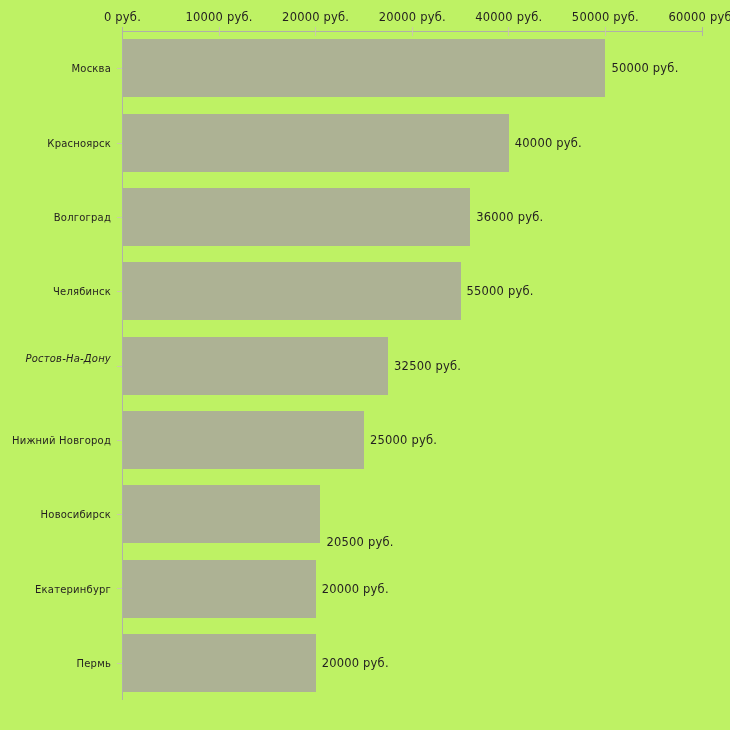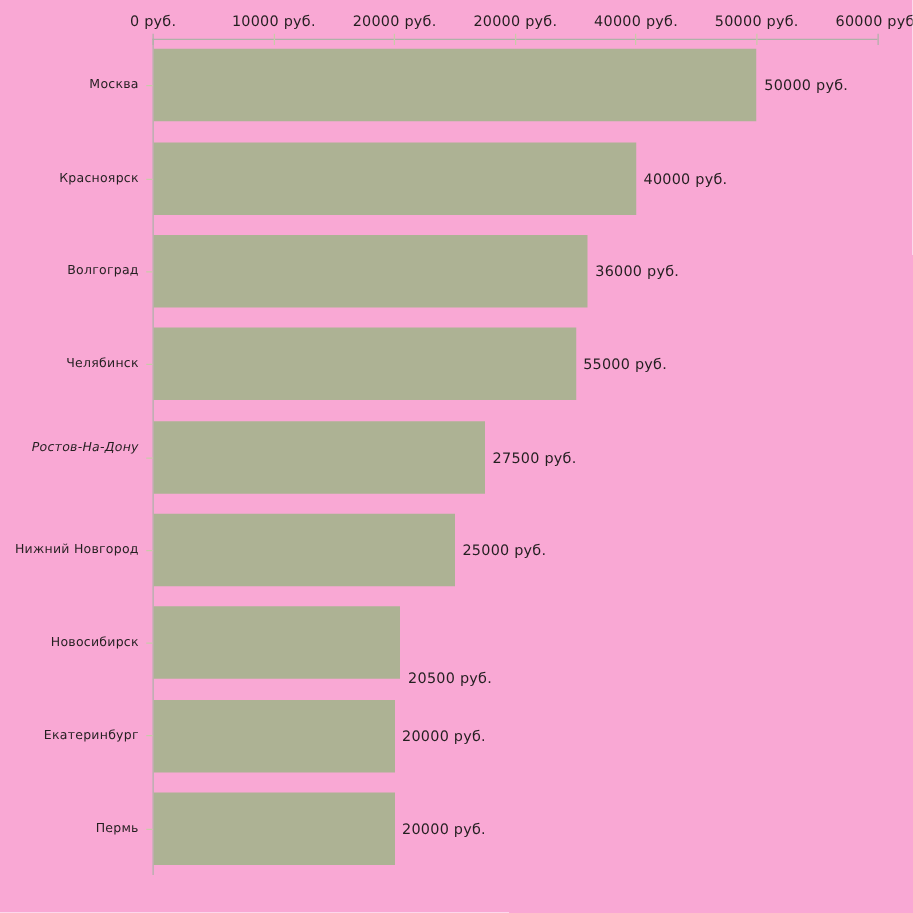--- a/index.html
+++ b/index.html
@@ -11,21 +11,21 @@
     width: 730px;
     height: 730px;
     font-family: "DejaVu Sans", sans-serif;
     overflow: hidden;
   }
 
   #chart-root {
     position: relative;
     width: 730px;
     height: 730px;
-    background: #f9a8d4;
+    background: #bef264;
   }
 
   
   .x-axis-line {
     position: absolute;
     left: 122px;
     top: 31px;
     width: 580px;
     height: 1px;
     background: #b0b0a8;
@@ -152,20 +152,20 @@
       <div class="bar" title="Нижний Новгород: 25000 руб." style="top: 410.833px; height: 58px; width: 240.958px; background: rgb(173, 178, 148);"></div>
       <div class="bar" title="Новосибирск: 20500 руб." style="top: 485.167px; height: 58px; width: 197.496px; background: rgb(173, 178, 148);"></div>
       <div class="bar" title="Екатеринбург: 20000 руб." style="top: 559.5px; height: 58px; width: 192.667px; background: rgb(173, 178, 148);"></div>
       <div class="bar" title="Пермь: 20000 руб." style="top: 633.833px; height: 58px; width: 192.667px; background: rgb(173, 178, 148);"></div>
     </div>
   <div id="values-layer">
       <div class="bar-value" style="left: 611.417px; top: 68.1667px;">50000 руб.</div>
       <div class="bar-value" style="left: 514.833px; top: 142.5px;">40000 руб.</div>
       <div class="bar-value" style="left: 476.2px; top: 216.833px;">36000 руб.</div>
       <div class="bar-value" style="left: 466.542px; top: 291.167px;">55000 руб.</div>
-      <div class="bar-value" style="left: 394.104px; top: 365.5px;">27500 руб.</div>
+      <div class="bar-value" style="left: 394.104px; top: 365.5px;">32500 руб.</div>
       <div class="bar-value" style="left: 369.958px; top: 439.833px;">25000 руб.</div>
       <div class="bar-value" style="left: 326.496px; top: 514.167px; margin-top: 28px;">20500 руб.</div>
       <div class="bar-value" style="left: 321.667px; top: 588.5px;">20000 руб.</div>
       <div class="bar-value" style="left: 321.667px; top: 662.833px;">20000 руб.</div>
     </div>
 
 </div>
 
 </body></html>

